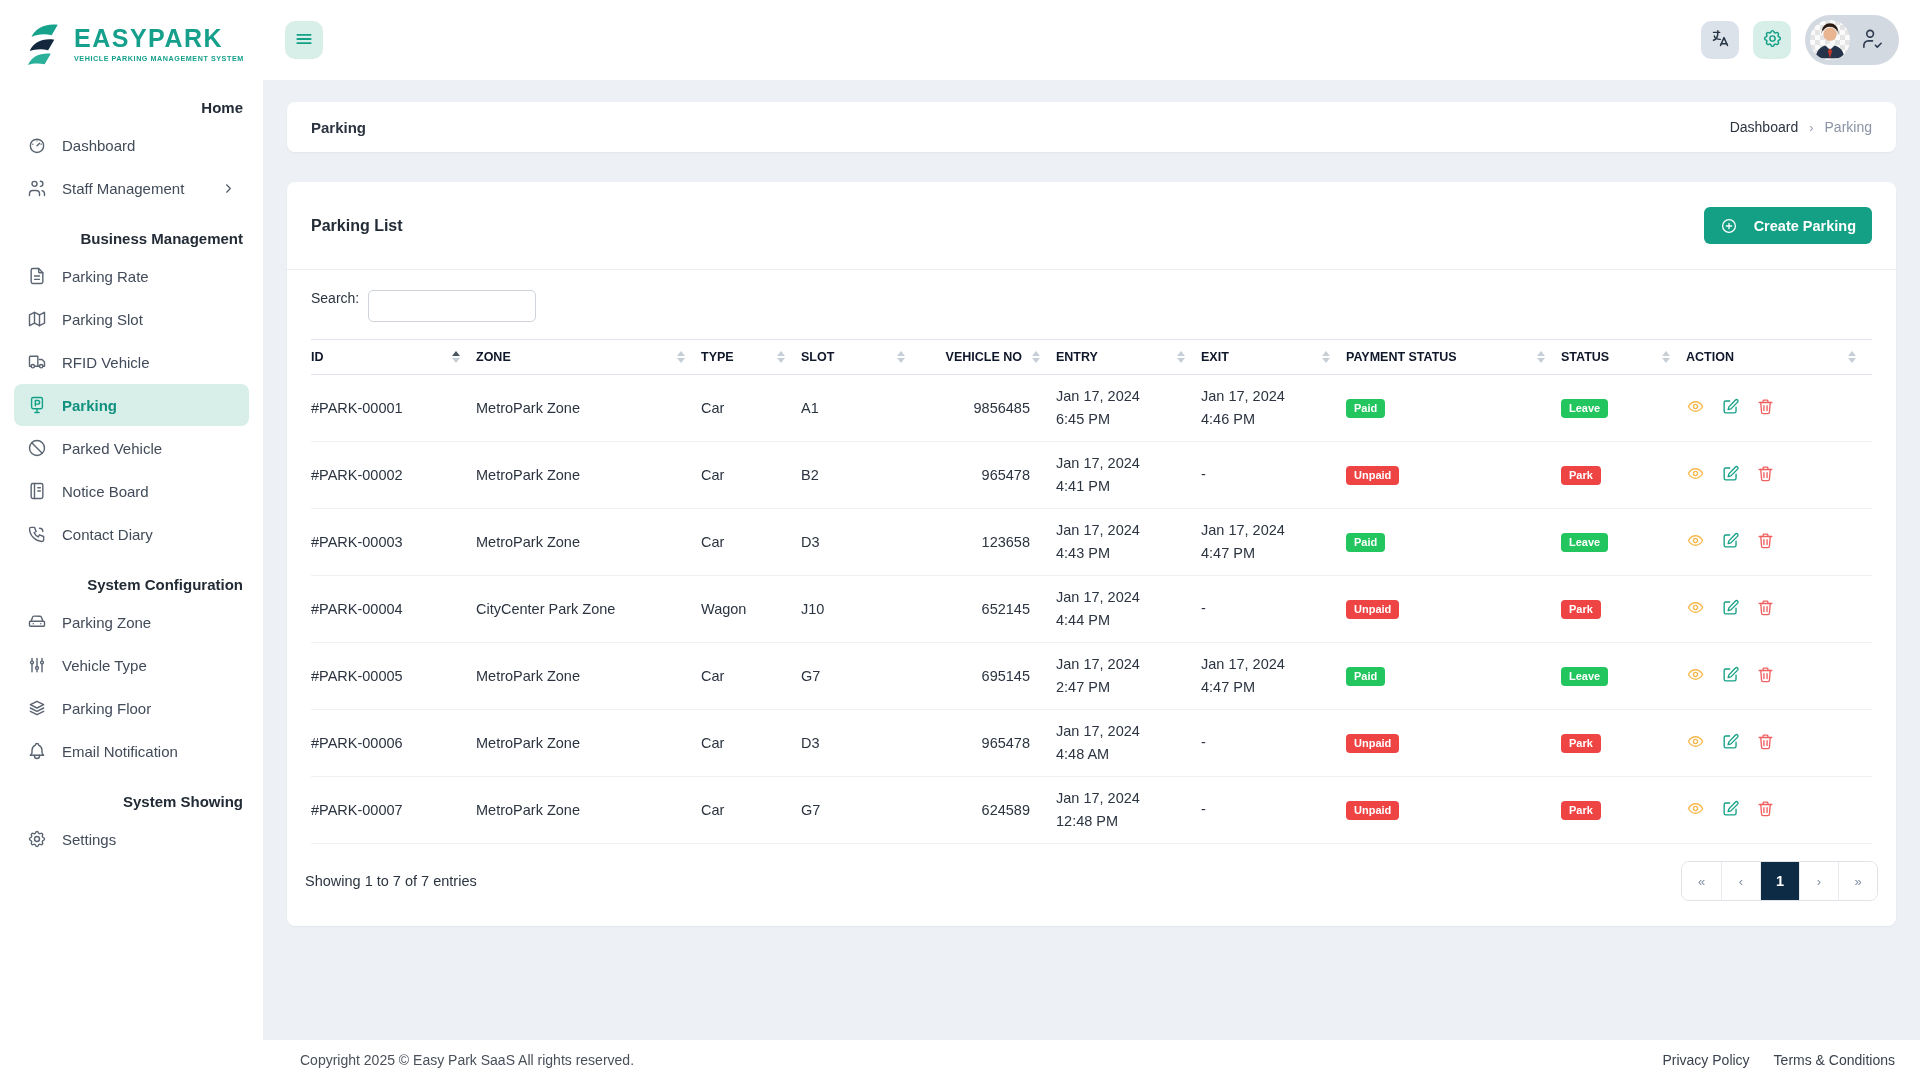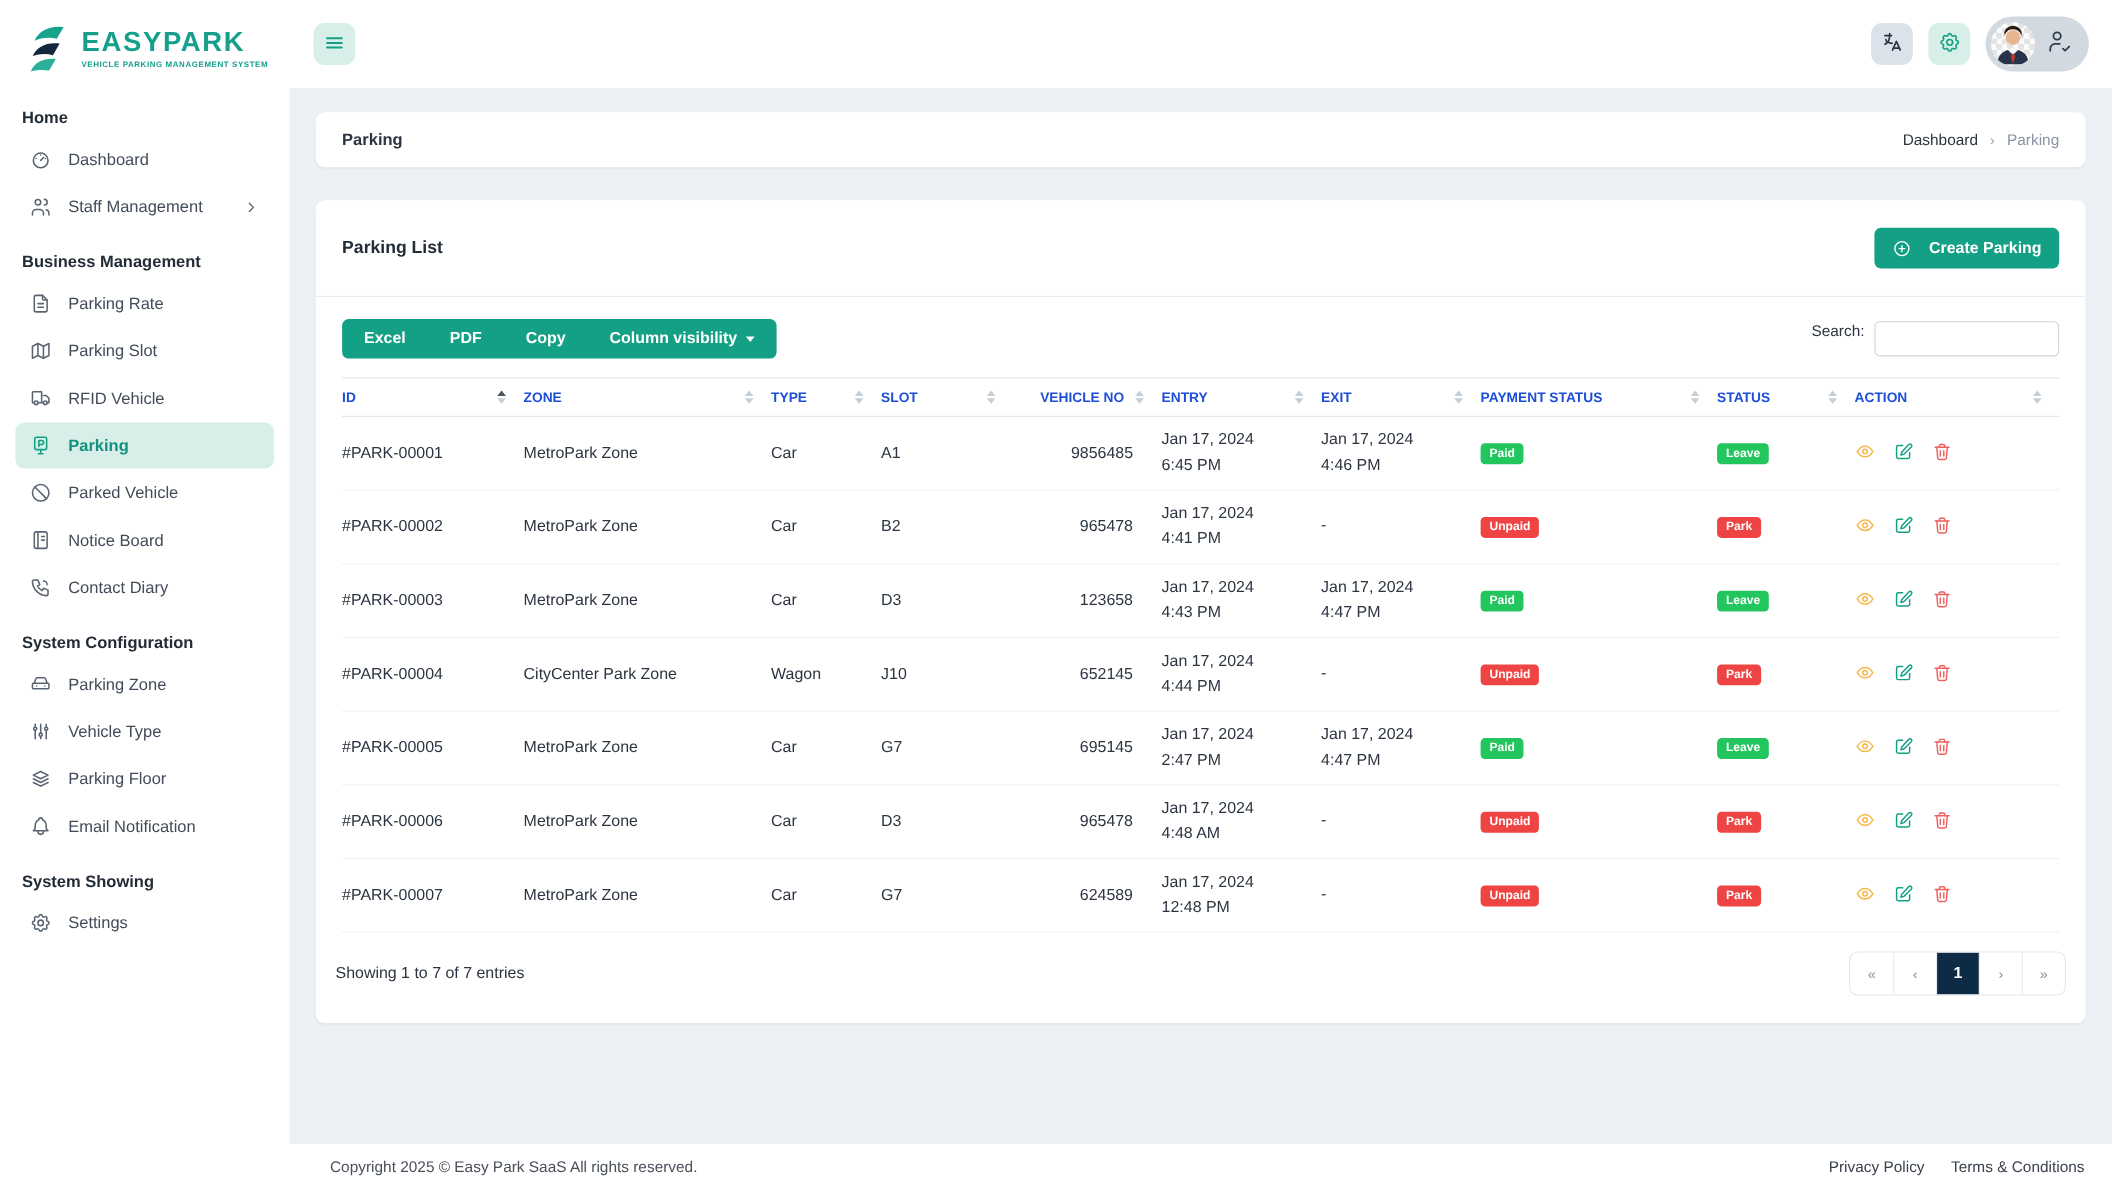--- a/index.html
+++ b/index.html
@@ -6,21 +6,21 @@
   html, body { width: 1920px; height: 1080px; }
   body { font-family: "Liberation Sans", sans-serif; background: #fff; color: #2b3440; overflow: hidden; position: relative; }
 
   
   .sidebar { position: absolute; left: 0; top: 0; width: 263px; height: 1080px; background: #fff; padding: 8px 14px; z-index: 2; }
   .logo { display: flex; align-items: center; gap: 4px; padding: 6px 0 4px; cursor: pointer; }
   .logo-icon svg { width: 56px; height: 60px; display: block; }
   .brand-text { display: flex; flex-direction: column; }
   .brand-name { font-size: 25px; font-weight: 800; color: #16a08b; letter-spacing: 1.5px; line-height: 1; }
   .brand-tagline { font-size: 7.2px; color: #16a08b; letter-spacing: 0.55px; margin-top: 3px; font-weight: 600; white-space: nowrap; }
-  .sec-label { font-size: 15px; font-weight: 700; color: #222b36; margin: 21px 6px 8px; }
+  .sec-label { font-size: 15px; font-weight: 700; color: #222b36; margin: 21px 6px 8px; text-align: right; }
   .side-item { display: flex; align-items: center; gap: 15px; padding: 11px 13px; border-radius: 8px; color: #414b59; font-size: 15px; cursor: pointer; margin: 1px 0; }
   .side-item .icn { color: #5b6572; display: flex; }
   .side-item .icn svg { width: 20px; height: 20px; display: block; }
   .side-item.active { background: #d8efe9; color: #12917f; font-weight: 600; }
   .side-item.active .icn { color: #14a085; }
   .side-chevron { margin-left: auto; color: #4a5561; display: flex; }
   .side-chevron svg { width: 15px; height: 15px; }
 
   
   .main { position: absolute; left: 263px; top: 0; right: 0; bottom: 0; }
@@ -52,21 +52,21 @@
   .toolbar { display: flex; align-items: center; justify-content: space-between; padding: 20px 24px 17px; }
   .export-group { display: flex; background: #14a085; border-radius: 6px; overflow: hidden; }
   .export-btn { background: transparent; color: #fff; border: none; padding: 10px 20px; font-size: 14.5px; font-weight: 700; cursor: pointer; font-family: inherit; display: flex; align-items: center; gap: 8px; }
   .caret-down { width: 0; height: 0; border-left: 4.5px solid transparent; border-right: 4.5px solid transparent; border-top: 5px solid #fff; }
   .search-wrap { display: flex; align-items: flex-start; gap: 9px; }
   .search-label { font-size: 14px; color: #2b3440; }
   .search-input { width: 168px; height: 32px; border: 1px solid #ced4da; border-radius: 5px; padding: 0 10px; font-size: 14px; font-family: inherit; color: #2b3440; outline: none; background: #fff; }
 
   .table-wrap { padding: 0 24px; }
   table { width: 100%; border-collapse: collapse; table-layout: fixed; }
-  thead th { border-top: 1px solid #dfe5ea; border-bottom: 1px solid #dfe5ea; padding: 10px 0; font-size: 12.5px; font-weight: 700; color: #1d4ed8; text-align: right; }
+  thead th { border-top: 1px solid #dfe5ea; border-bottom: 1px solid #dfe5ea; padding: 10px 0; font-size: 12.5px; font-weight: 700; color: #0f172a; text-align: right; }
   .th-inner { display: flex; align-items: center; justify-content: space-between; padding-right: 16px; }
   .th-inner.right { justify-content: flex-end; gap: 10px; }
   .sort { display: inline-flex; flex-direction: column; gap: 2.5px; cursor: pointer; }
   .s-up { width: 0; height: 0; border-left: 4px solid transparent; border-right: 4px solid transparent; border-bottom: 5px solid #c6ced6; }
   .s-down { width: 0; height: 0; border-left: 4px solid transparent; border-right: 4px solid transparent; border-top: 5px solid #c6ced6; }
   .s-up.on { border-bottom-color: #4a5560; }
   tbody td { height: 67px; font-size: 14.5px; color: #2b3440; border-bottom: 1px solid #eef1f4; vertical-align: middle; padding: 0; }
   td.col-right { text-align: right; padding-right: 26px; }
   .dt-lines { line-height: 1.6; }
   .badge { display: inline-block; padding: 3.5px 8px; border-radius: 4px; color: #fff; font-size: 11px; font-weight: 700; }
@@ -318,29 +318,20 @@
               <svg viewBox="0 0 24 24" width="18" height="18" fill="none" stroke="currentColor" stroke-width="1.7" stroke-linecap="round" stroke-linejoin="round">
                 <circle cx="12" cy="12" r="8.5"></circle>
                 <path d="M12 8.5v7M8.5 12h7"></path>
               </svg>
             </span>
           <span>Create Parking</span>
         </button>
       </div>
 
       <div class="toolbar">
-        <div class="export-group" id="export-group">
-            <button class="export-btn">Excel</button>
-            <button class="export-btn">PDF</button>
-            <button class="export-btn">Copy</button>
-            <button class="export-btn">
-              <span>Column visibility</span>
-              <span class="caret-down"></span>
-            </button>
-          </div>
         <div class="search-wrap">
           <span class="search-label">Search:</span>
           <input class="search-input" type="text" value="" style="">
         </div>
       </div>
 
       <div class="table-wrap">
         <table>
           <colgroup id="table-colgroup">
               <col style="width: 165px;">

